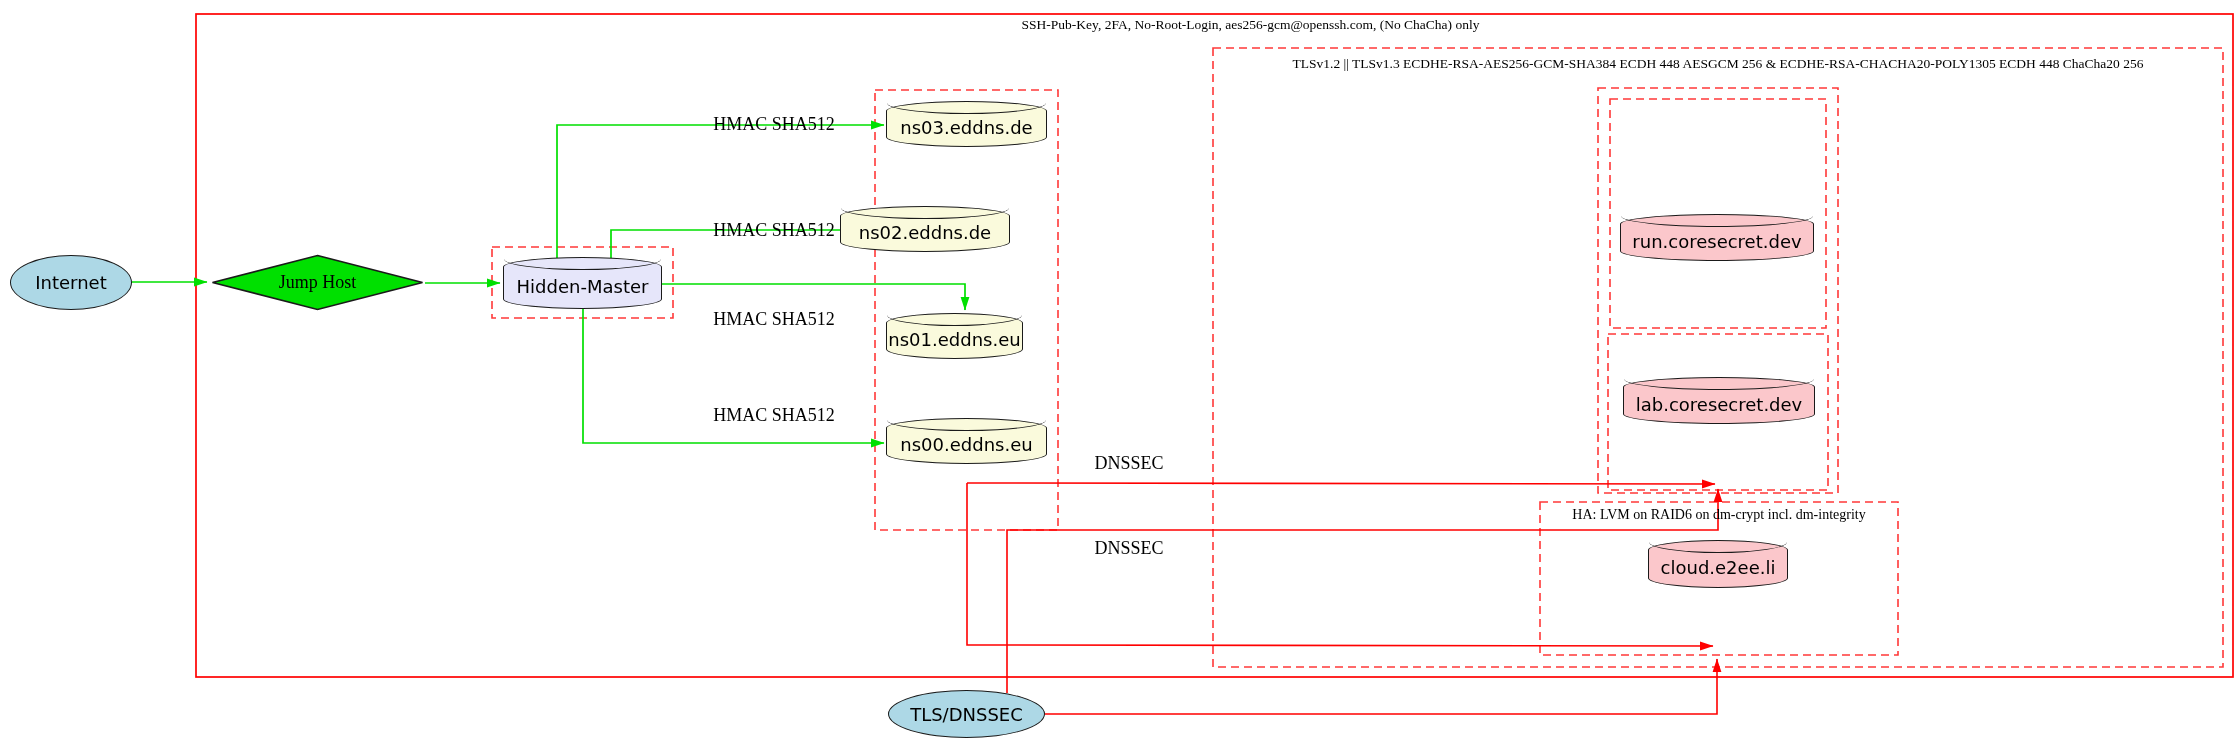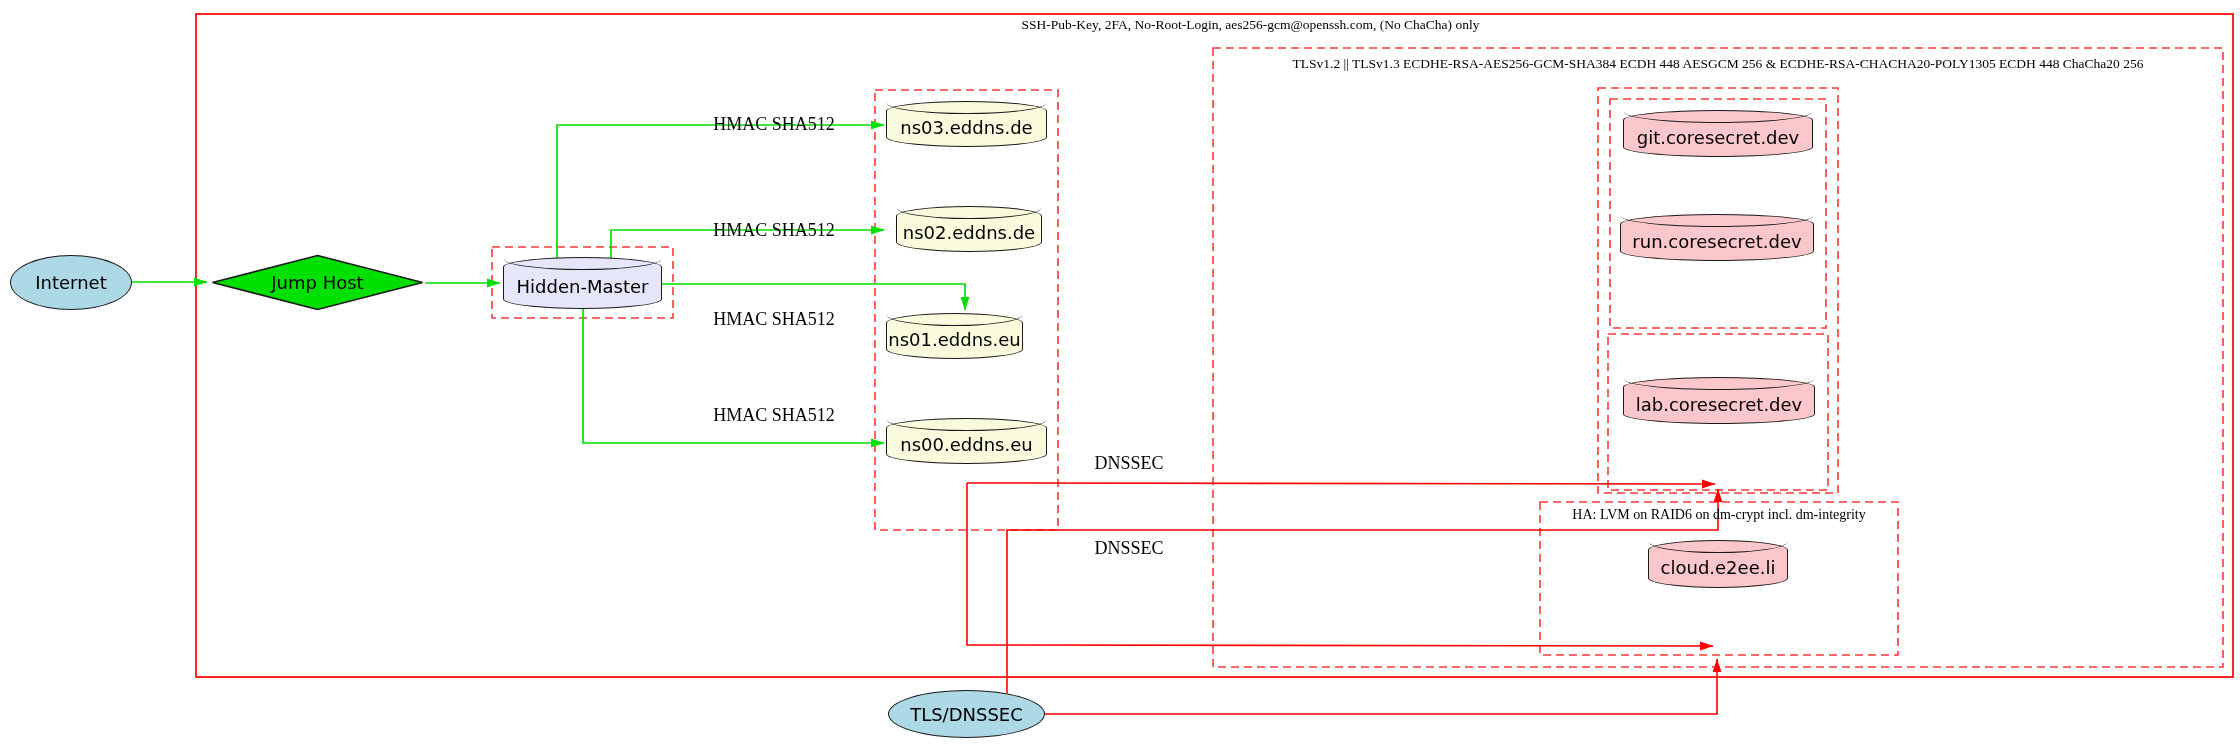--- a/index.html
+++ b/index.html
@@ -13,21 +13,21 @@
   .blue{background:#add8e6;}
 
   .cyl{border:1.5px solid #1a1a1a;border-radius:50%/10px;padding-top:7px;}
   .cyl::before{content:"";position:absolute;left:0;right:0;top:1px;height:10px;
                border-bottom:1.5px solid #1a1a1a;
                border-radius:0 0 50% 50% / 0 0 100% 100%;}
   .lavender{background:#e6e6fa;}
   .paleyellow{background:#fafadc;}
   .pink{background:#fbc7cb;}
 
-  .diamond{padding:0;}
+  .diamond{padding:0;font-family:Liberation Serif, serif;}
   .diamond svg{display:block;position:absolute;left:0;top:0;}
   .diamond .dlabel{position:relative;z-index:1;}
 
   .elabel{position:absolute;font-family:"Liberation Serif",serif;font-size:18px;
           line-height:22px;color:#000;text-align:center;white-space:nowrap;}
   .clabel{position:absolute;font-family:"Liberation Serif",serif;font-size:14px;
           line-height:17px;color:#000;text-align:center;white-space:nowrap;}
   .clabel.small{font-size:13.5px;}
 </style>
 </head>
@@ -72,25 +72,24 @@
   <div class="node diamond" style="left:210px;top:254px;width:215px;height:57px;">
     <svg width="215" height="57" viewBox="0 0 215 57">
       <polygon points="107.5,1.5 212.5,28.5 107.5,55.5 2.5,28.5" fill="#00e000" stroke="#1a1a1a" stroke-width="1.6"></polygon>
     </svg>
     <span class="dlabel">Jump Host</span>
   </div>
 
   <div class="node cyl lavender" style="left:503px;top:257px;width:159px;height:52px;">Hidden-Master</div>
 
   <div class="node cyl paleyellow" style="left:886px;top:101px;width:161px;height:46px;">ns03.eddns.de</div>
-  <div class="node cyl paleyellow" style="left:896px;top:206px;width:146px;height:46px;">ns02.eddns.de</div>
+  <div class="node cyl paleyellow" style="left:840px;top:206px;width:170px;height:46px;">ns02.eddns.de</div>
   <div class="node cyl paleyellow" style="left:886px;top:313px;width:137px;height:46px;">ns01.eddns.eu</div>
   <div class="node cyl paleyellow" style="left:886px;top:418px;width:161px;height:46px;">ns00.eddns.eu</div>
 
-  <div class="node cyl pink" style="left:1623px;top:110px;width:190px;height:47px;">git.coresecret.dev</div>
   <div class="node cyl pink" style="left:1620px;top:214px;width:194px;height:47px;">run.coresecret.dev</div>
   <div class="node cyl pink" style="left:1623px;top:377px;width:192px;height:47px;">lab.coresecret.dev</div>
   <div class="node cyl pink" style="left:1648px;top:540px;width:140px;height:48px;">cloud.e2ee.li</div>
 
   <div class="node ellipse blue" style="left:888px;top:690px;width:157px;height:48px;">TLS/DNSSEC</div>
 
   <div class="clabel small" style="left:196px;top:16px;width:2037px;padding-left:36px;">SSH-Pub-Key, 2FA, No-Root-Login, aes256-gcm@openssh.com, (No ChaCha) only</div>
   <div class="clabel small" style="left:1213px;top:55px;width:1010px;">TLSv1.2 || TLSv1.3 ECDHE-RSA-AES256-GCM-SHA384 ECDH 448 AESGCM 256 &amp; ECDHE-RSA-CHACHA20-POLY1305 ECDH 448 ChaCha20 256</div>
   <div class="clabel" style="left:1540px;top:506px;width:358px;">HA: LVM on RAID6 on dm-crypt incl. dm-integrity</div>
 

